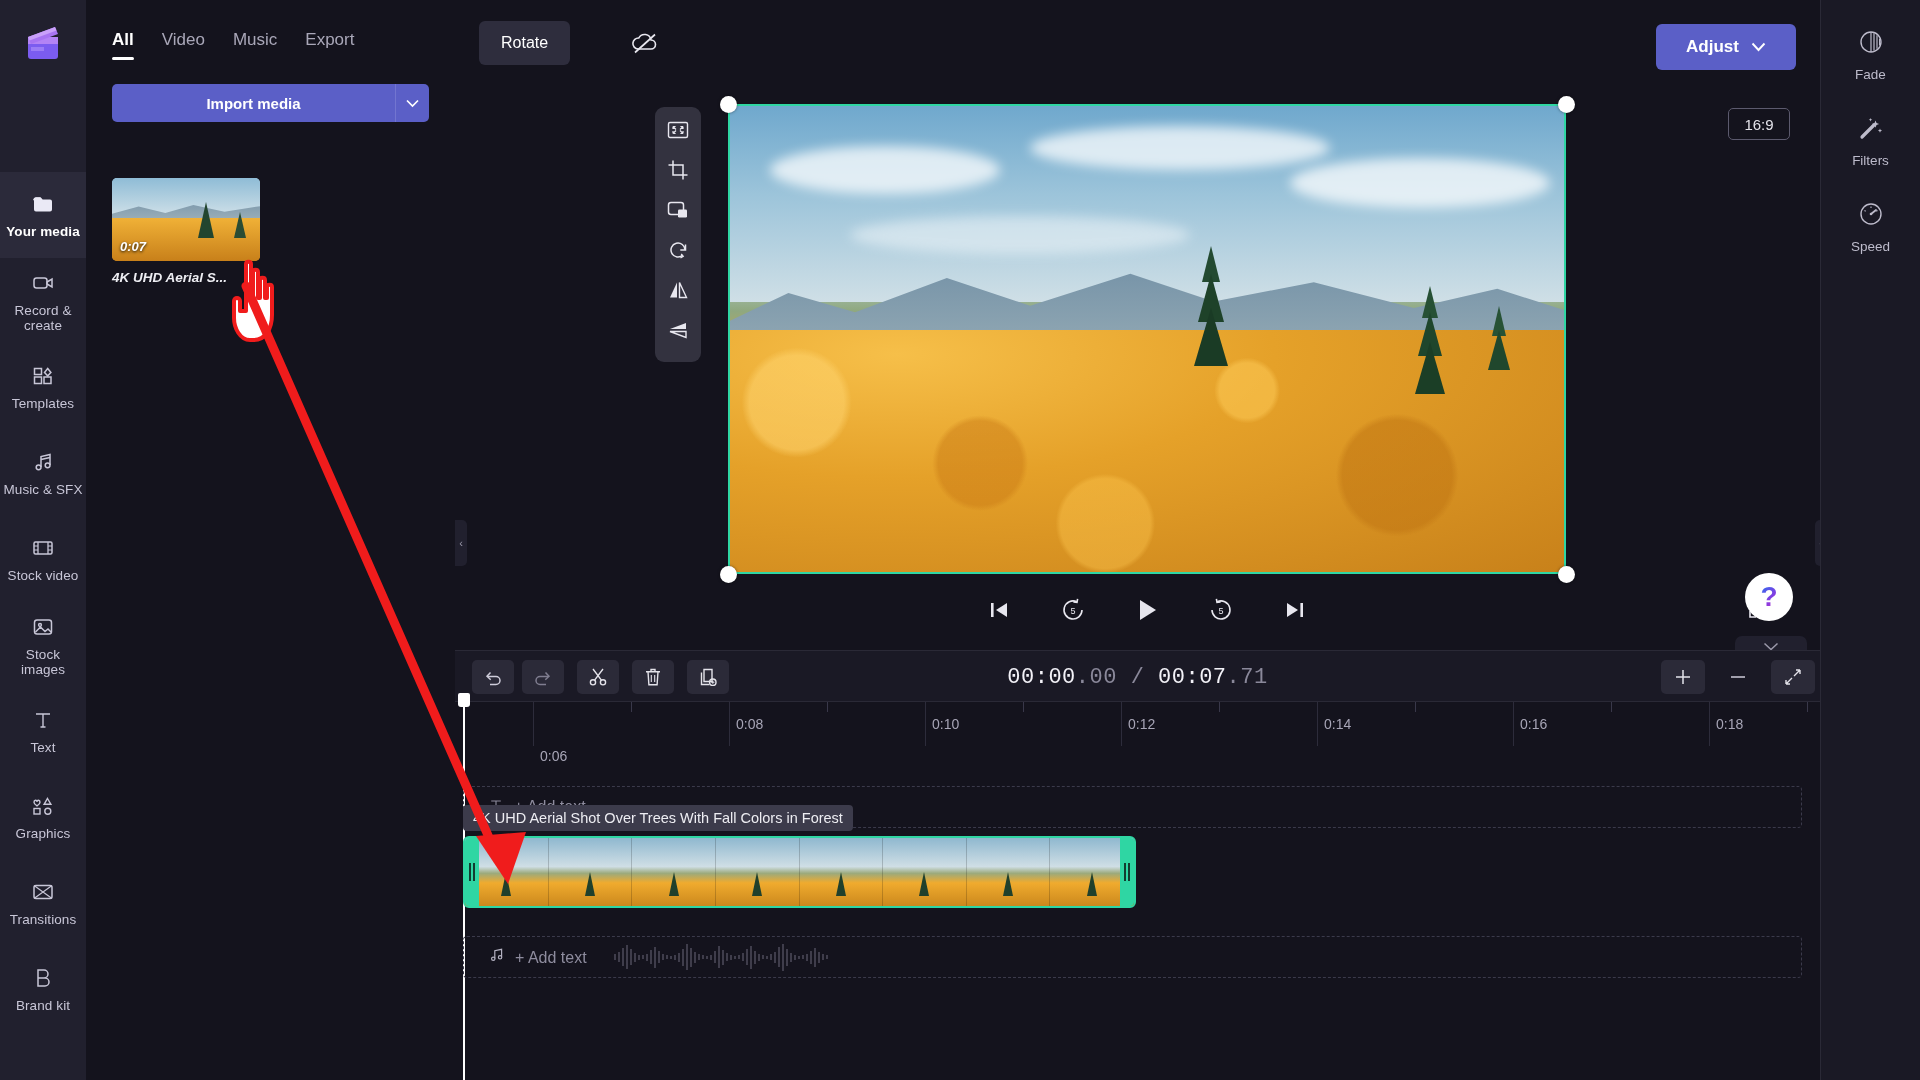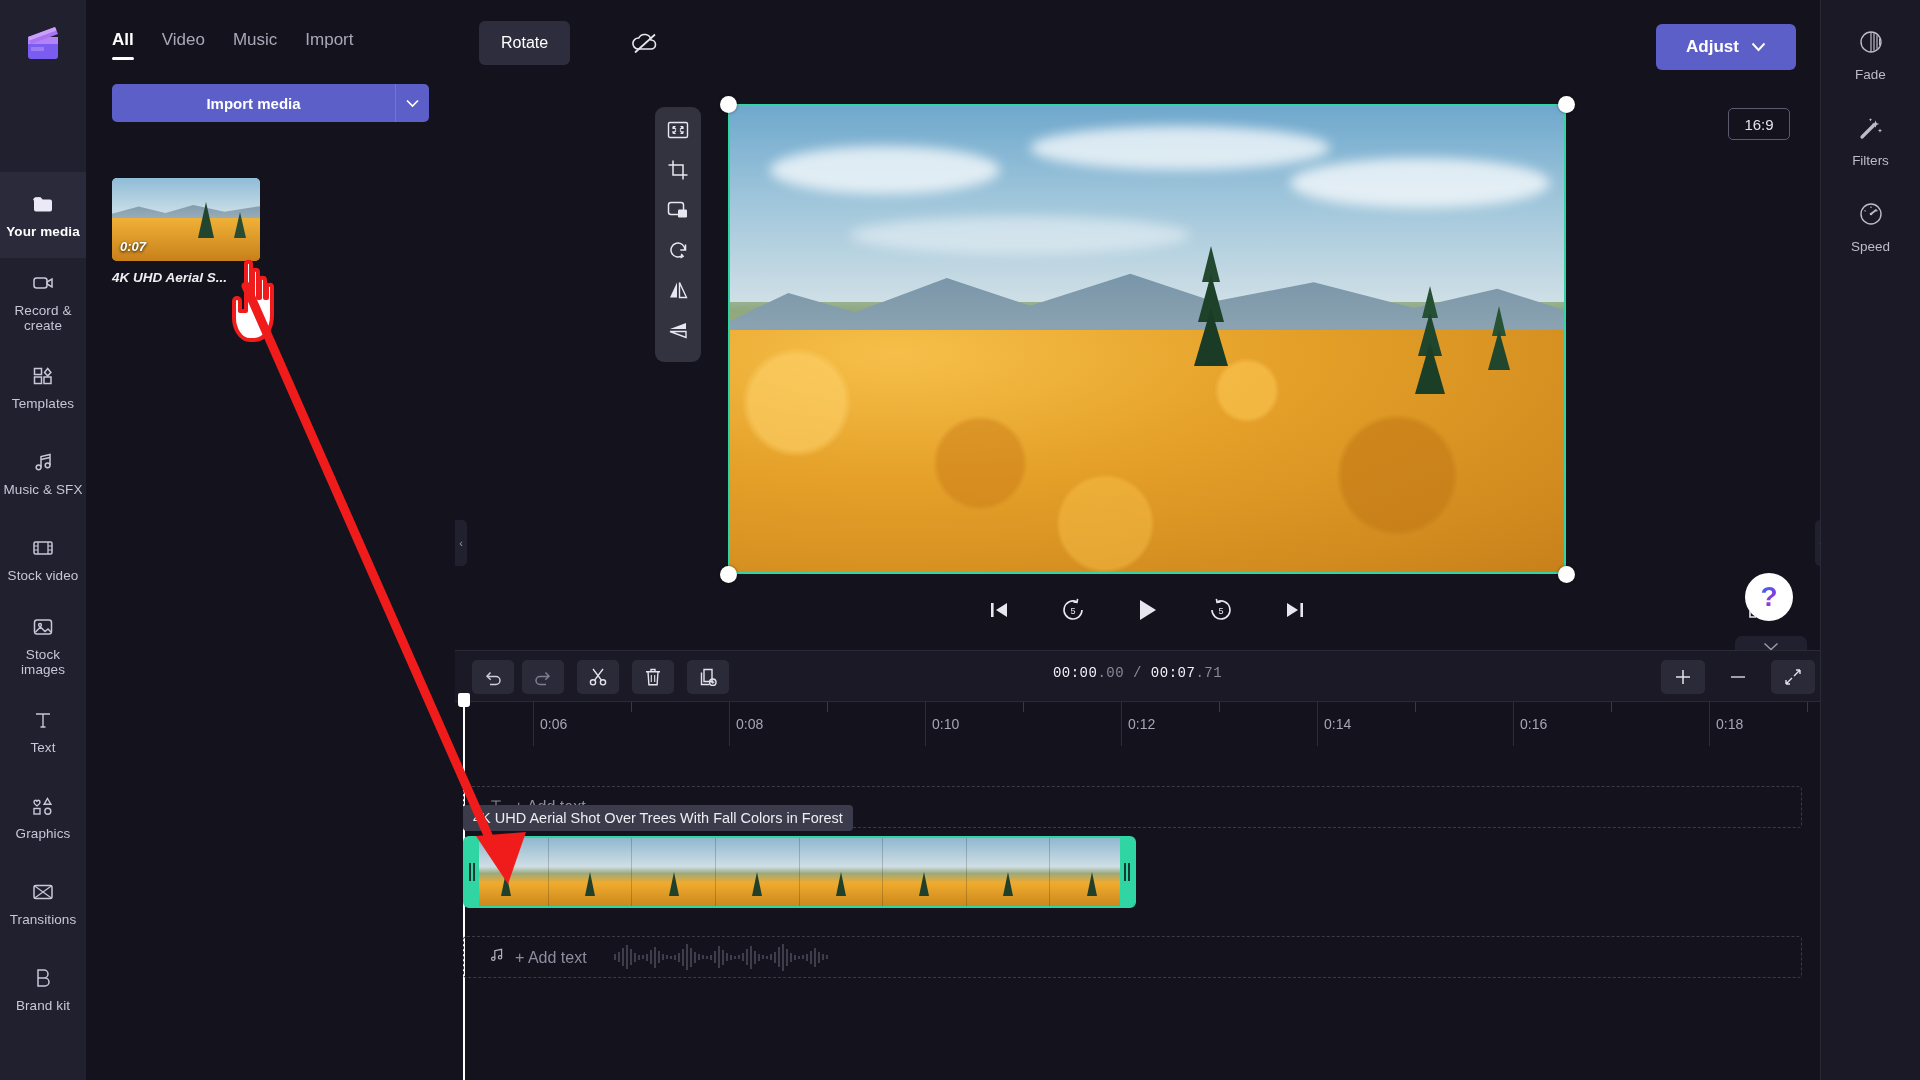--- a/index.html
+++ b/index.html
@@ -186,21 +186,21 @@
     border-top: 1px solid #2a2936; border-bottom: 1px solid #2a2936;
     background: #1a1925;
   }
   .tl-btn {
     position: absolute; top: 9px; width: 42px; height: 34px; background: #2b2a38;
     border: none; border-radius: 5px; cursor: pointer;
     display: flex; align-items: center; justify-content: center;
   }
   .tl-time {
     position: absolute; left: 0; right: 0; top: 14px; text-align: center;
-    font-family: "Liberation Mono", monospace; font-size: 14px; letter-spacing: .5px;
+    font-family: "Liberation Mono", monospace; font-size: 22px; letter-spacing: .5px;
   }
   .tl-time .dim { color: #8a889a; }
   .ruler { position: absolute; left: 0; right: 0; top: 52px; height: 44px; }
   .tick { position: absolute; top: 0; width: 1px; height: 10px; background: #39384a; }
   .tick.major { height: 44px; background: #2d2c3b; }
   .tick-lbl { position: absolute; top: 14px; font-size: 14px; color: #a7a5b6; }
   .playhead { position: absolute; top: 52px; bottom: 0; width: 2px; background: #ffffff; }
   .playhead-knob {
     position: absolute; top: -9px; left: -5px; width: 12px; height: 14px;
     background: #ffffff; border-radius: 2px 2px 3px 3px;
@@ -381,21 +381,21 @@
         <span class="lbl">Brand kit</span>
       </div>
     </div>
   </div>
 
   <div class="media-panel">
     <div class="tabs">
       <div class="tab active">All</div>
       <div class="tab">Video</div>
       <div class="tab">Music</div>
-      <div class="tab">Import</div>
+      <div class="tab">Export</div>
     </div>
 
     <div class="import-row">
       <button class="import-btn">Import media</button>
       <div class="import-caret">
         <span>
           <svg width="13" height="9" viewBox="0 0 13 9">
               <path d="M1 1.5L6.5 7 12 1.5" stroke="#fff" stroke-width="1.7" fill="none"></path>
             </svg>
         </span>
@@ -616,21 +616,21 @@
       </button>
       <button class="tl-btn" style="right:5px; width:44px;">
         <svg width="20" height="20" viewBox="0 0 20 20" fill="none" stroke="#e4e3ea" stroke-width="1.4">
           <path d="M3 17l6-6M3 17v-4M3 17h4M17 3l-6 6M17 3v4M17 3h-4"></path>
         </svg>
       </button>
     </div>
 
     <div class="ruler">
       <div class="tick major" style="left:78px;"></div>
-      <div class="tick-lbl" style="left:85px;">0:06</div>
+      <div class="tick-lbl" style="left:85px;margin-top:32px;">0:06</div>
       <div class="tick" style="left:176px;"></div>
       <div class="tick major" style="left:274px;"></div>
       <div class="tick-lbl" style="left:281px;">0:08</div>
       <div class="tick" style="left:372px;"></div>
       <div class="tick major" style="left:470px;"></div>
       <div class="tick-lbl" style="left:477px;">0:10</div>
       <div class="tick" style="left:568px;"></div>
       <div class="tick major" style="left:666px;"></div>
       <div class="tick-lbl" style="left:673px;">0:12</div>
       <div class="tick" style="left:764px;"></div>

